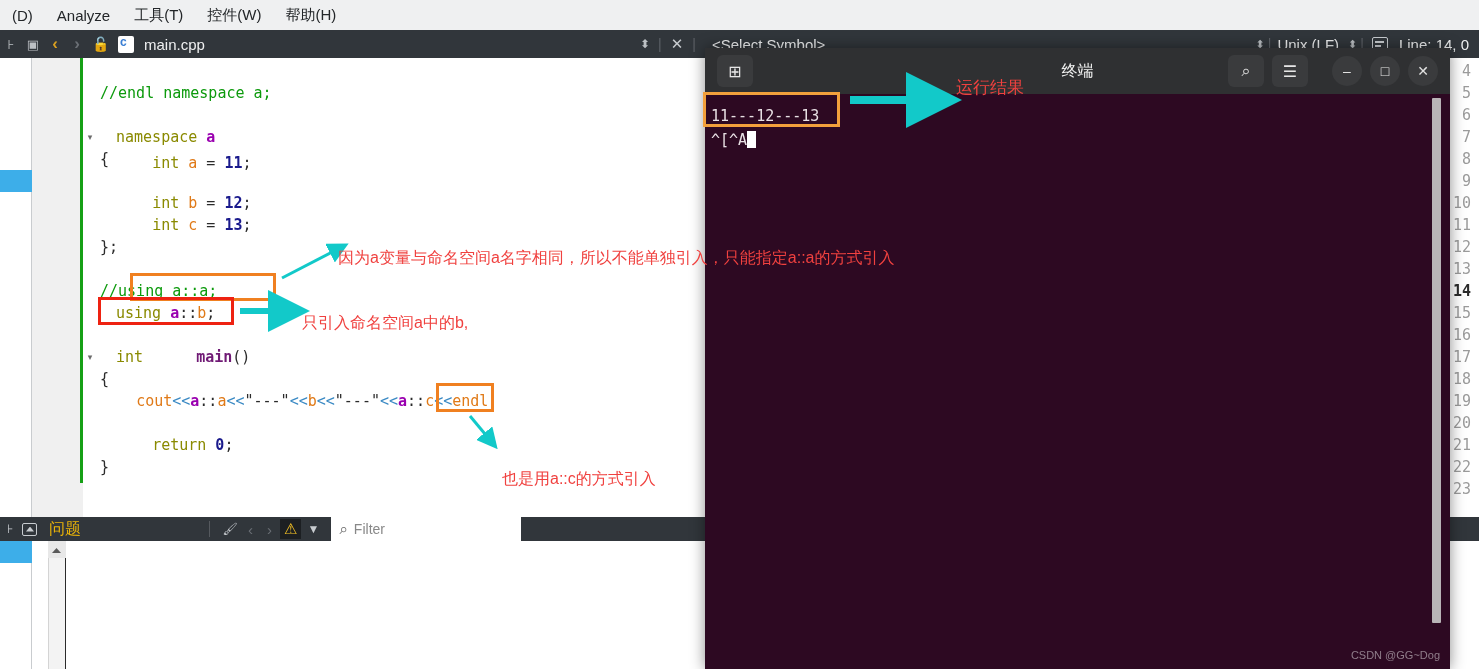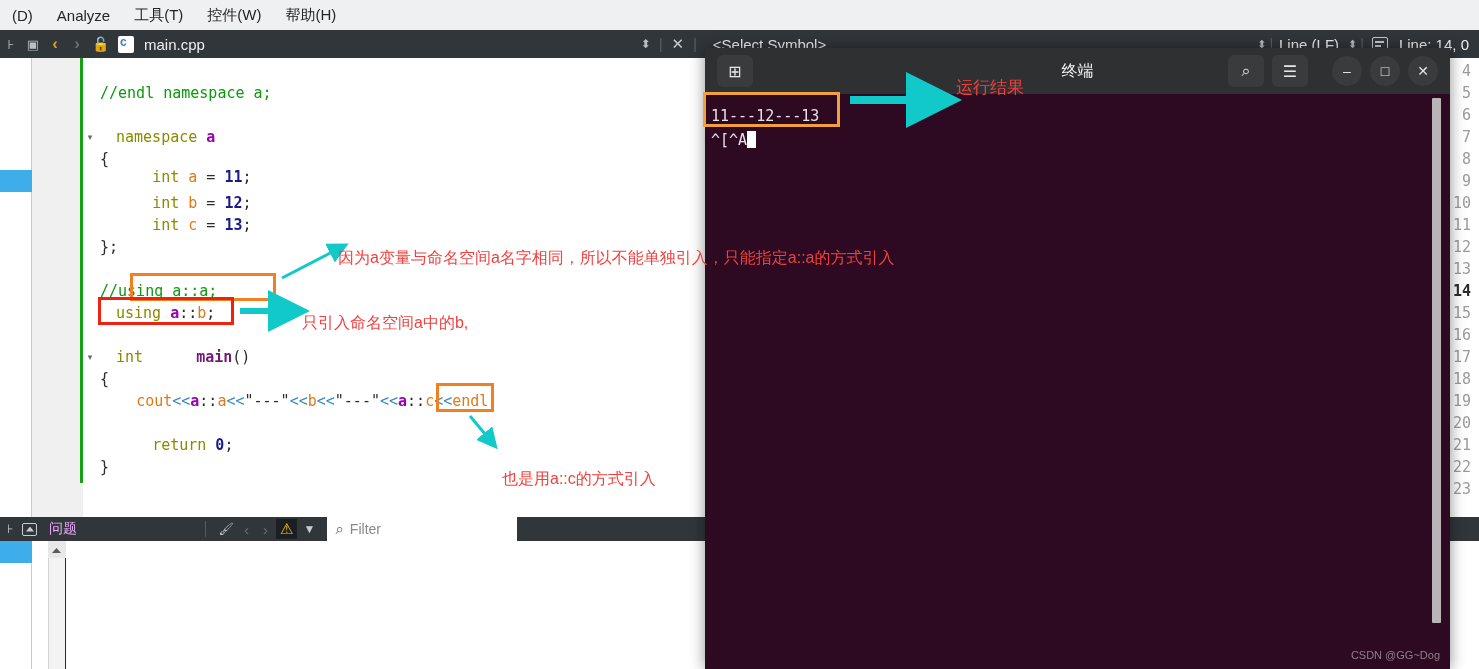--- a/index.html
+++ b/index.html
@@ -128,21 +128,21 @@
   }
   .bb-ico { width:20px; text-align:center; color:#c8ccd0; font-size:12px; }
   .bb-boxico{
     width:15px;height:13px;border:1.5px solid #c8ccd0;border-radius:2px;
     position:relative; margin-left:2px;
   }
   .bb-boxico:after{
     content:""; position:absolute; left:3px; top:3px; width:8px; height:5px;
     background:#c8ccd0; clip-path: polygon(50% 0,100% 100%,0 100%);
   }
-  .bb-title{ font-size:14px; color:#f0abfc; margin-left:12px;}
+  .bb-title{ font-size:16px; color:#eab308; margin-left:12px;}
   .bb-tools{ display:flex; align-items:center; margin-left:120px; gap:2px;}
   .bb-vsep{ width:1px; height:16px; background:#55595e; margin:0 8px;}
   .bb-arr{ color:#6a6f75; font-size:15px; padding:0 6px;}
   .bb-warn{
     background:#1c1f22; padding:1px 4px; display:flex; align-items:center;
   }
   .bb-filter{
     width:190px; height:24px; background:#ffffff; display:flex; align-items:center;
     color:#888; font-size:14px; margin-left:6px; padding-left:8px; gap:6px;
   }
@@ -233,21 +233,21 @@
     <div class="tb-filico"></div>
     <div class="tb-name">main.cpp</div>
     <div class="tb-spin">⬍</div>
     <div class="tb-sep">|</div>
     <div class="tb-x">✕</div>
     <div class="tb-sep">|</div>
     <div class="tb-sym">&lt;Select Symbol&gt;</div>
     <div class="tb-right">
       <div class="arrs">⬍</div>
       <div class="tb-sep">|</div>
-      <div class="lbl">Line (LF)</div>
+      <div class="lbl">Unix (LF)</div>
       <div class="arrs">⬍</div>
       <div class="tb-sep">|</div>
       <div class="tb-boxico"></div>
       <div class="lbl">Line: 14, 0</div>
     </div>
   </div>
 
   <div class="leftcol">
     <div class="leftsel"></div>
   </div>
@@ -282,21 +282,21 @@
     <div id="fold-marks">
         <div class="fold" style="top: 74px;">▾</div>
         <div class="fold" style="top: 294px;">▾</div>
       </div>
     <div class="codearea" id="codearea">
         <div class="crow" style="top: 4px;"></div>
         <div class="crow" style="top: 26px;"><span class="c-com">//endl namespace a;</span></div>
         <div class="crow" style="top: 48px;"></div>
         <div class="crow" style="top: 70px;"><span class="c-kw">namespace </span><span class="c-ns">a</span></div>
         <div class="crow" style="top: 92px;"><span class="c-pun">{</span></div>
-        <div class="crow" style="top: 110px;"><span class="c-pun">    </span><span class="c-kw">int</span><span class="c-pun"> </span><span class="c-var">a</span><span class="c-pun"> = </span><span class="c-num">11</span><span class="c-pun">;</span></div>
+        <div class="crow" style="top: 96px;"><span class="c-pun">    </span><span class="c-kw">int</span><span class="c-pun"> </span><span class="c-var">a</span><span class="c-pun"> = </span><span class="c-num">11</span><span class="c-pun">;</span></div>
         <div class="crow" style="top: 136px;"><span class="c-pun">    </span><span class="c-kw">int</span><span class="c-pun"> </span><span class="c-var">b</span><span class="c-pun"> = </span><span class="c-num">12</span><span class="c-pun">;</span></div>
         <div class="crow" style="top: 158px;"><span class="c-pun">    </span><span class="c-kw">int</span><span class="c-pun"> </span><span class="c-var">c</span><span class="c-pun"> = </span><span class="c-num">13</span><span class="c-pun">;</span></div>
         <div class="crow" style="top: 180px;"><span class="c-pun">};</span></div>
         <div class="crow" style="top: 202px;"></div>
         <div class="crow" style="top: 224px;"><span class="c-com">//using a::a;</span></div>
         <div class="crow" style="top: 246px;"><span class="c-kw">using </span><span class="c-ns">a</span><span class="c-pun">::</span><span class="c-var">b</span><span class="c-pun">;</span></div>
         <div class="crow" style="top: 268px;"></div>
         <div class="crow" style="top: 290px;"><span class="c-kw">int </span><span class="c-fn">main</span><span class="c-pun">()</span></div>
         <div class="crow" style="top: 312px;"><span class="c-pun">{</span></div>
         <div class="crow" style="top: 334px;"><span class="c-pun">    </span><span class="c-obj">cout</span><span class="c-op">&lt;&lt;</span><span class="c-ns">a</span><span class="c-pun">::</span><span class="c-var">a</span><span class="c-op">&lt;&lt;</span><span class="c-pun">"---"</span><span class="c-op">&lt;&lt;</span><span class="c-var">b</span><span class="c-op">&lt;&lt;</span><span class="c-pun">"---"</span><span class="c-op">&lt;&lt;</span><span class="c-ns">a</span><span class="c-pun">::</span><span class="c-var">c</span><span class="c-op">&lt;&lt;</span><span class="c-obj">endl</span><span class="c-pun">;</span></div>

